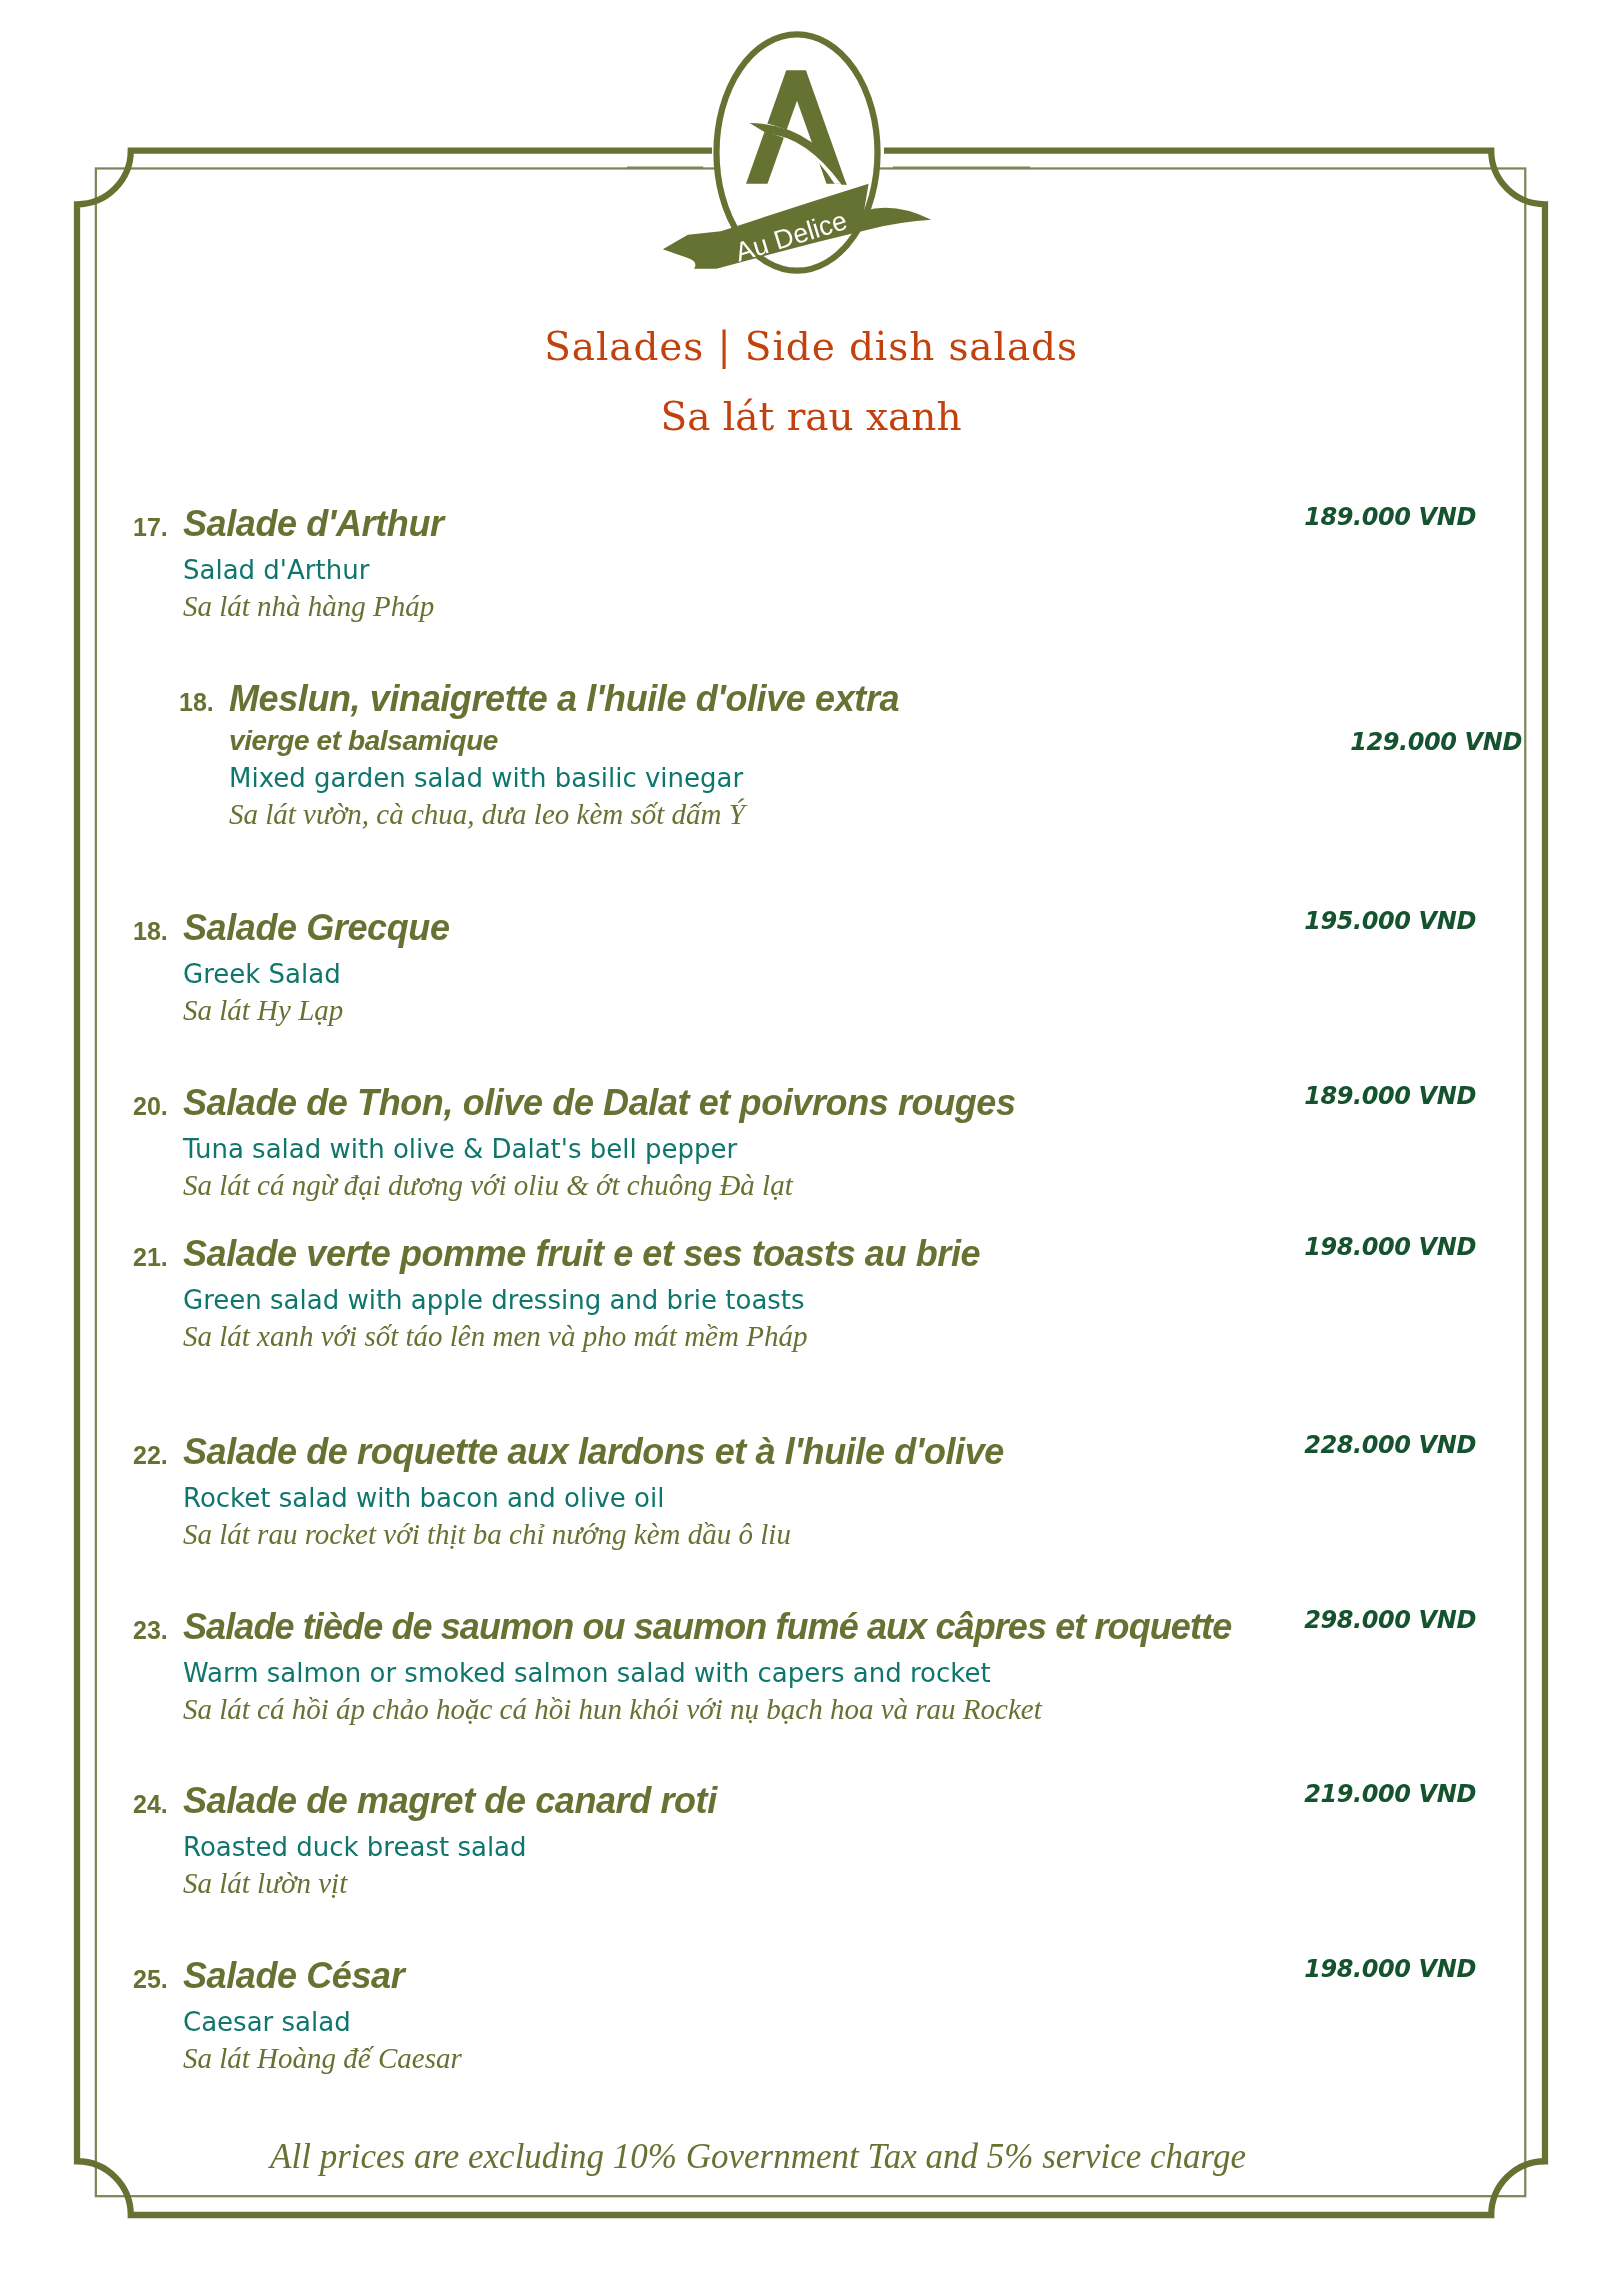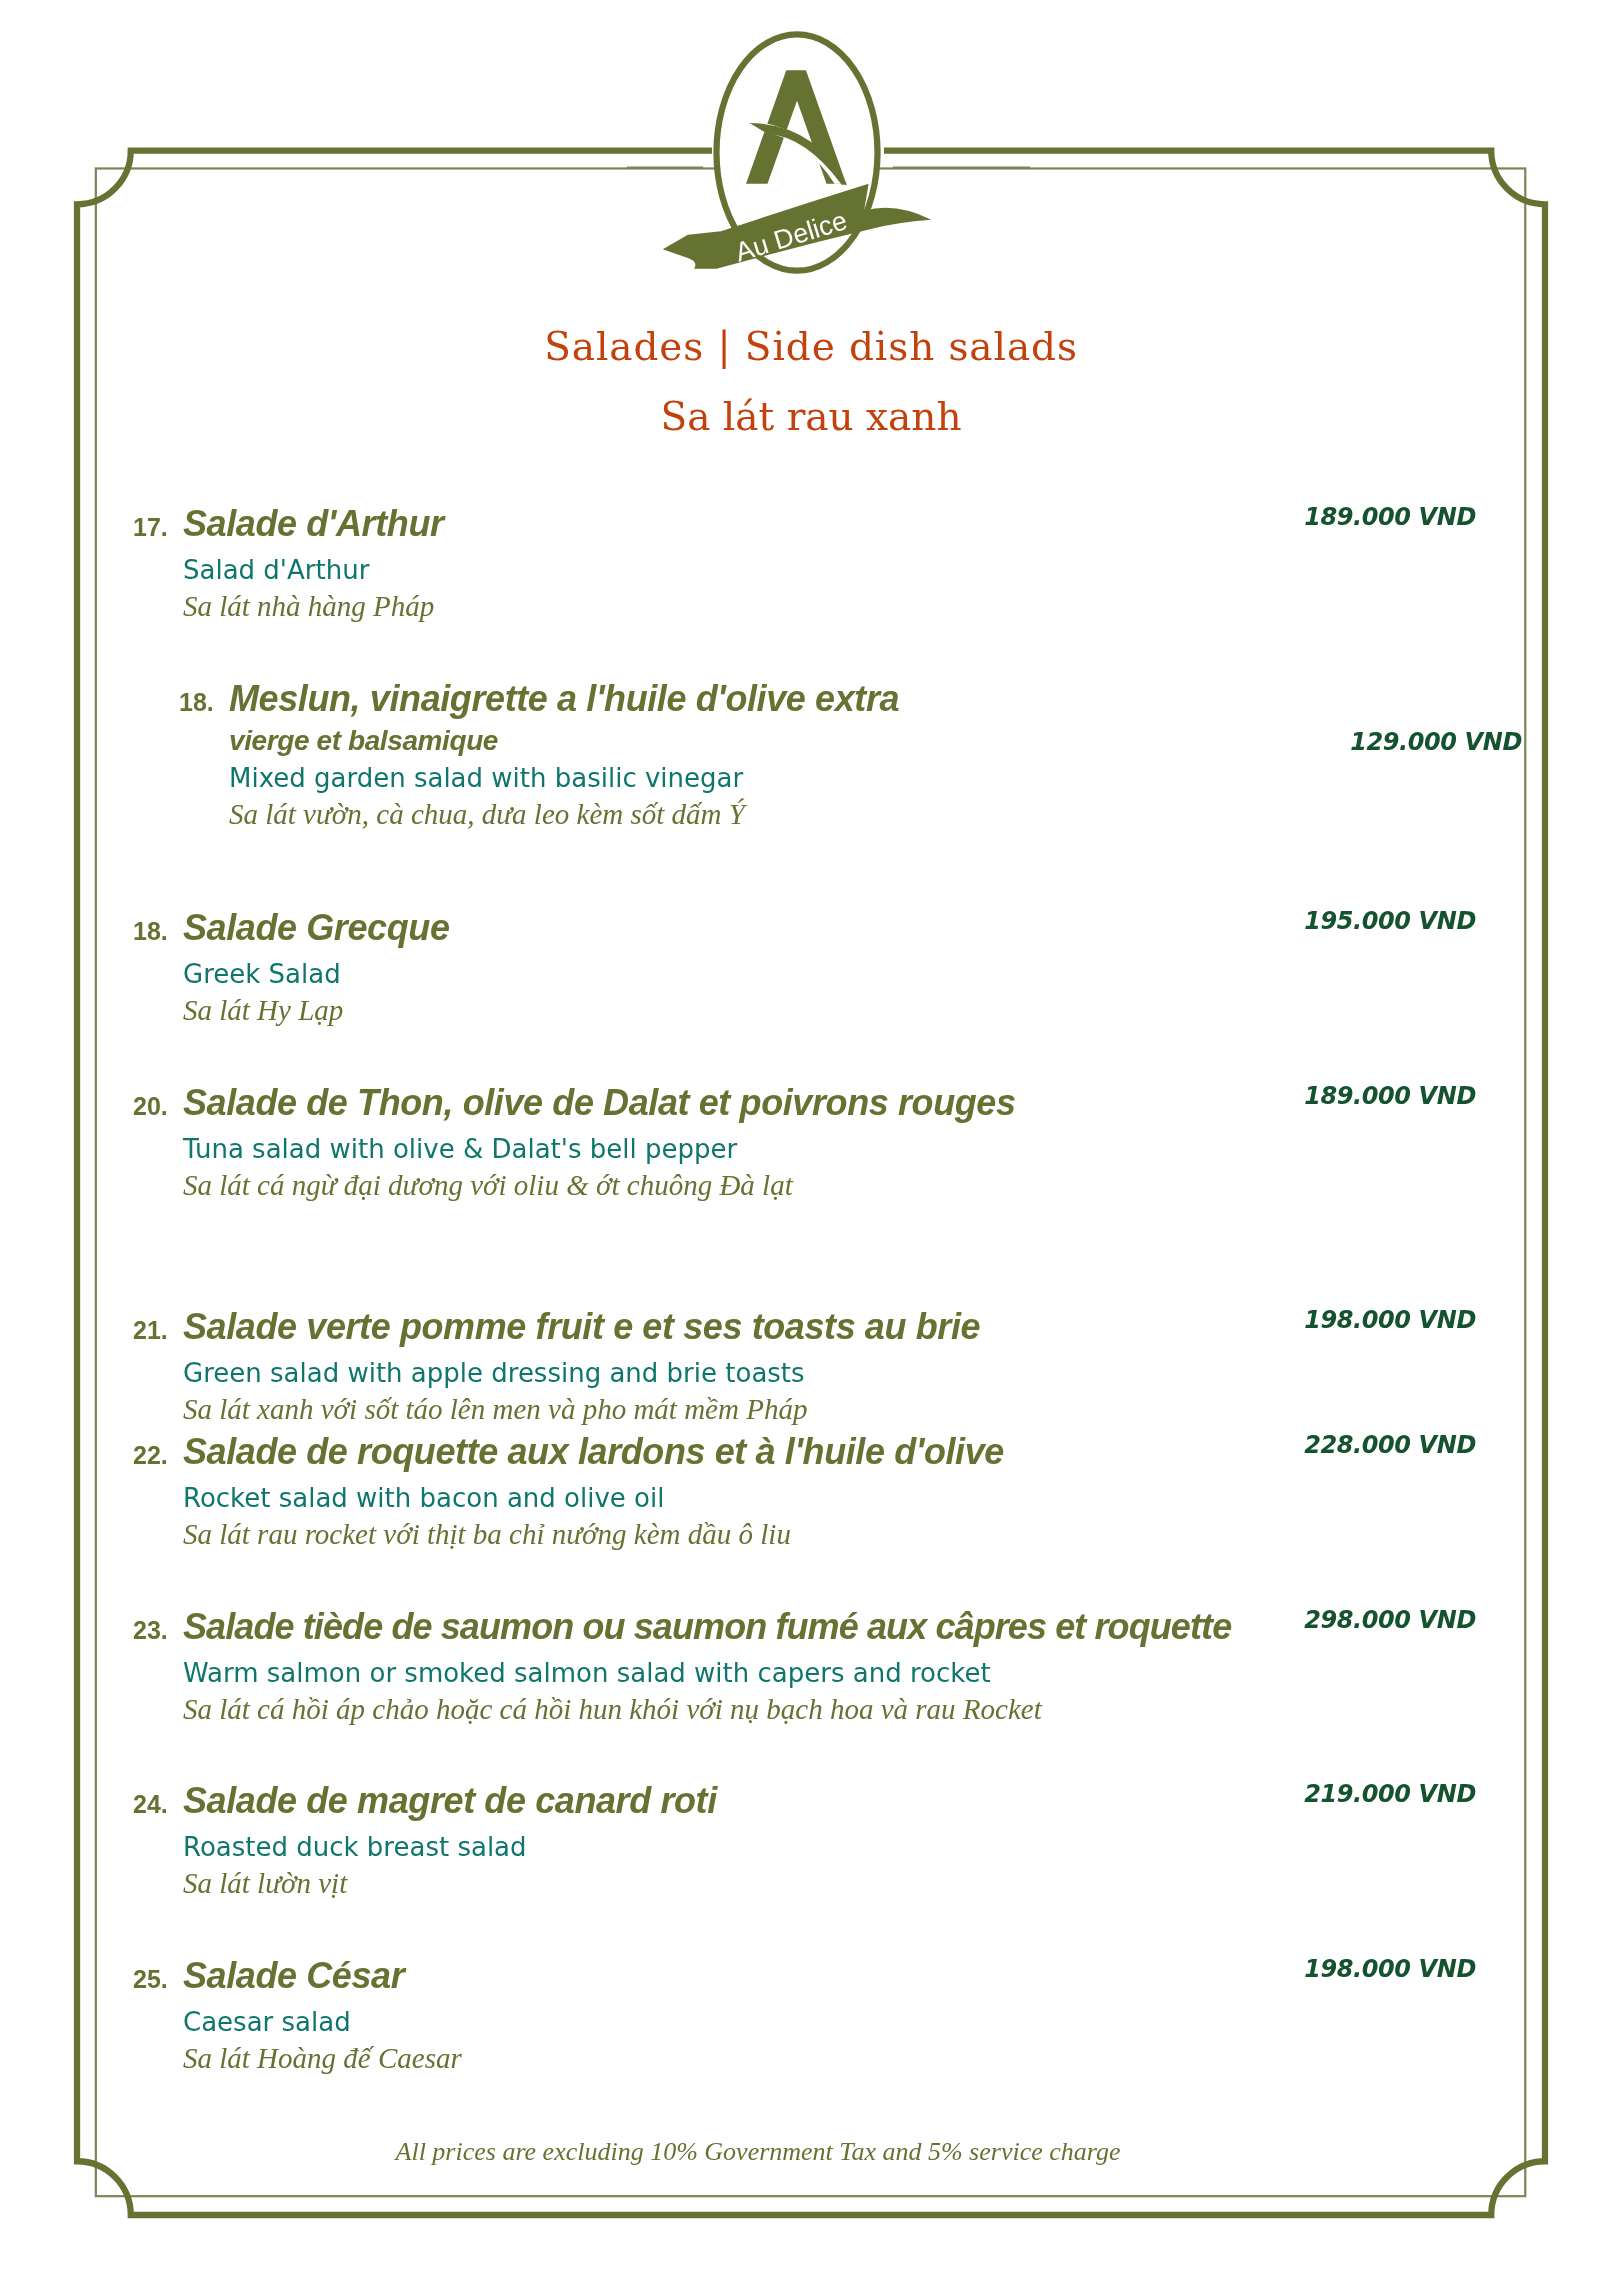--- a/index.html
+++ b/index.html
@@ -10,21 +10,21 @@
   .heading.h1 { top: 324px; font-size: 39px; letter-spacing: 0.9px; }
   .heading.h2 { top: 394px; font-size: 39px; }
   .item { position: absolute; left: 133px; width: 1343px; }
   .item .title-row { position: relative; height: 50px; }
   .num { font-family: "Liberation Sans", sans-serif; font-weight: bold; font-size: 25px; color: #667232; display: inline-block; width: 50px; }
   .title { font-family: "Liberation Sans", sans-serif; font-style: italic; font-weight: bold; font-size: 36px; color: #667232; letter-spacing: -0.4px; }
   .title-cont { font-family: "Liberation Sans", sans-serif; font-style: italic; font-weight: bold; font-size: 28px; color: #667232; margin-left: 50px; letter-spacing: -0.4px; display: block; margin-top: 5.4px; }
   .price { position: absolute; right: 0; font-family: "DejaVu Sans", sans-serif; font-style: italic; font-weight: bold; font-size: 24px; color: #14532d; letter-spacing: -0.4px; }
   .en { font-family: "DejaVu Sans", sans-serif; font-size: 26px; color: #0f766e; margin-left: 50px; margin-top: 1.8px; }
   .vi { font-family: "Liberation Serif", serif; font-style: italic; font-size: 29px; color: #667232; margin-left: 50px; margin-top: 5.4px; }
-  .footer { position: absolute; left: 0; width: 1516px; top: 2137px; text-align: center; font-family: "Liberation Serif", serif; font-style: italic; font-size: 26px; color: #667232; }
+  .footer { position: absolute; left: 0; width: 1516px; top: 2137px; text-align: center; font-family: "Liberation Serif", serif; font-style: italic; font-size: 35px; color: #667232; }
 </style>
 </head>
 <body>
 
 <svg class="frame" viewBox="0 0 1811 2560" xmlns="http://www.w3.org/2000/svg">
 
   <rect x="107" y="188" width="1596" height="2264" fill="none" stroke="#7d8656" stroke-width="2.5"></rect>
 
   <path d="M 795 168 L 146 168 A 60 60 0 0 1 86 228 L 86 2413 A 60 60 0 0 1 146 2473 L 1665 2473 A 60 60 0 0 1 1725 2413 L 1725 228 A 60 60 0 0 1 1665 168 L 987 168" fill="none" stroke="#667232" stroke-width="7"></path>
 
@@ -67,21 +67,21 @@
   <div class="en">Greek Salad</div>
   <div class="vi">Sa lát Hy Lạp</div>
 </div>
 
 <div class="item" style="top: 1082px;">
   <div class="title-row"><span class="num">20.</span><span class="title">Salade de Thon, olive de Dalat et poivrons rouges</span><span class="price" style="top:0">189.000 VND</span></div>
   <div class="en">Tuna salad with olive &amp; Dalat's bell pepper</div>
   <div class="vi">Sa lát cá ngừ đại dương với oliu &amp; ớt chuông Đà lạt</div>
 </div>
 
-<div class="item" style="top: 1306px;">
+<div class="item" style="top: 1233px;">
   <div class="title-row"><span class="num">21.</span><span class="title">Salade verte pomme fruit e et ses toasts au brie</span><span class="price" style="top:0">198.000 VND</span></div>
   <div class="en">Green salad with apple dressing and brie toasts</div>
   <div class="vi">Sa lát xanh với sốt táo lên men và pho mát mềm Pháp</div>
 </div>
 
 <div class="item" style="top: 1431px;">
   <div class="title-row"><span class="num">22.</span><span class="title">Salade de roquette aux lardons et à l'huile d'olive</span><span class="price" style="top:0">228.000 VND</span></div>
   <div class="en">Rocket salad with bacon and olive oil</div>
   <div class="vi">Sa lát rau rocket với thịt ba chỉ nướng kèm dầu ô liu</div>
 </div>

